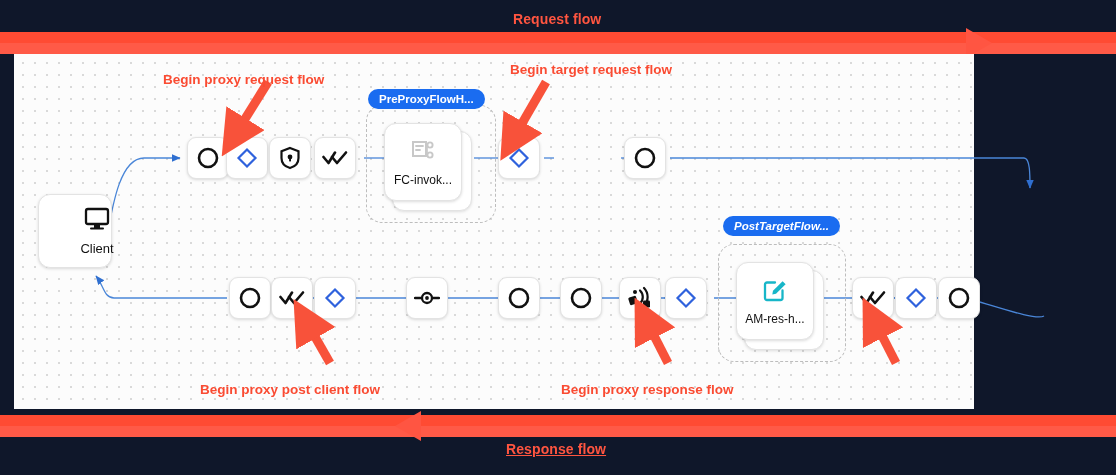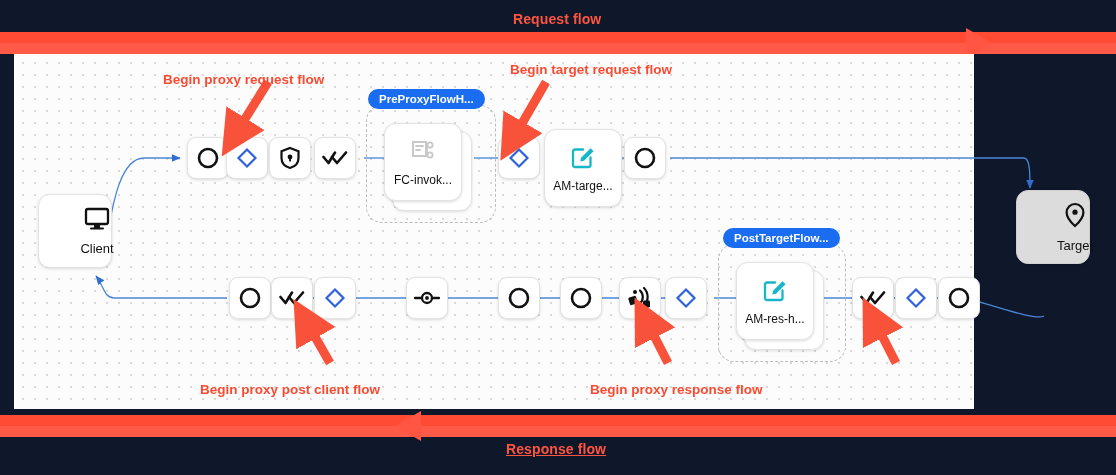--- a/index.html
+++ b/index.html
@@ -195,42 +195,33 @@
         <path d="M215,244 L265,244"></path>
 
         <path d="M213,244 L100,244 C90,244 90,232 82,222" marker-end="url(#ah)"></path>
       </g>
     </svg>
 
     <div class="group" style="left:352px;top:51px;width:130px;height:118px;"></div>
     <div class="group-chip" style="left:354px;top:35px;">PreProxyFlowH...</div>
 
     <div class="group" style="left:704px;top:190px;width:128px;height:118px;"></div>
-    <div class="group-chip" style="left:709px;top:174px;">PostTargetFlow...</div>
+    <div class="group-chip" style="left:709px;top:162px;font-style:italic;">PostTargetFlow...</div>
 
     <div class="node endpoint" style="left:24px;top:140px;">
       <span>
         <svg width="26" height="24" viewBox="0 0 26 24">
           <rect x="2" y="2" width="22" height="15" rx="2" fill="none" stroke="#111" stroke-width="2.3"></rect>
           <rect x="10" y="17" width="6" height="4" fill="#111"></rect>
           <rect x="6" y="20.5" width="14" height="2" rx="1" fill="#111"></rect>
         </svg>
       </span>
       <span class="caption">Client</span>
     </div>
 
-    <div class="node endpoint grey" style="left:1002px;top:136px;">
-      <span>
-        <svg width="22" height="26" viewBox="0 0 22 26">
-          <path d="M11 2 C6.3 2 2.6 5.7 2.6 10.4 C2.6 16.4 11 24 11 24 C11 24 19.4 16.4 19.4 10.4 C19.4 5.7 15.7 2 11 2 Z" fill="none" stroke="#111" stroke-width="2.2"></path>
-          <circle cx="11" cy="10.2" r="2.6" fill="#111"></circle>
-        </svg>
-      </span>
-      <span class="caption">Target</span>
-    </div>
 
     <div class="node step" style="left:173px;top:83px;">
       <span>
         <svg width="24" height="24" viewBox="0 0 24 24">
             <circle cx="12" cy="12" r="9" fill="none" stroke="#111" stroke-width="2.6"></circle>
           </svg>
       </span>
     </div>
     <div class="node step" style="left:212px;top:83px;">
       <span>
@@ -280,29 +271,20 @@
             <path d="M6 8 h7 M6 12 h4" stroke="#c8c8c8" stroke-width="1.8" stroke-linecap="round"></path>
             <circle cx="20" cy="7" r="2.6" fill="none" stroke="#c8c8c8" stroke-width="1.9"></circle>
             <circle cx="20" cy="17" r="2.6" fill="none" stroke="#c8c8c8" stroke-width="1.9"></circle>
             <path d="M17 9 L17 15" stroke="#c8c8c8" stroke-width="1.7"></path>
           </svg>
         </span>
         <span class="caption">FC-invok...</span>
       </div>
     </div>
 
-    <div class="node big" style="left:530px;top:75px;">
-      <span>
-        <svg width="27" height="27" viewBox="0 0 27 27">
-          <path d="M20.5 14.5 V22 a2 2 0 0 1 -2 2 H5 a2 2 0 0 1 -2 -2 V8.5 a2 2 0 0 1 2 -2 h8" fill="none" stroke="#17b6c8" stroke-width="2.3" stroke-linecap="round"></path>
-          <path d="M11 14.8 L20.6 5.2 L23.6 8.2 L14 17.8 L10.3 18.6 Z" fill="#17b6c8"></path>
-        </svg>
-      </span>
-      <span class="caption">AM-targe...</span>
-    </div>
 
     <div class="node step" style="left:215px;top:223px;">
       <span>
         <svg width="24" height="24" viewBox="0 0 24 24">
             <circle cx="12" cy="12" r="9" fill="none" stroke="#111" stroke-width="2.6"></circle>
           </svg>
       </span>
     </div>
     <div class="node step" style="left:257px;top:223px;">
       <span>
@@ -409,15 +391,15 @@
       <path d="M546,82 L513,139"></path>
       <path d="M330,363 L306,321"></path>
       <path d="M668,363 L646,320"></path>
       <path d="M896,363 L874,320"></path>
     </g>
   </svg>
 
   <div class="anno" style="left:163px;top:50px;margin-top:22px;">Begin proxy request flow</div>
   <div class="anno" style="left:510px;top:62px;">Begin target request flow</div>
   <div class="anno" style="left:200px;top:382px;">Begin proxy post client flow</div>
-  <div class="anno" style="left:590px;top:382px;">Begin proxy response flow</div>
+  <div class="anno" style="left:561px;top:382px;">Begin proxy response flow</div>
 
 </div>
 
 </body></html>

